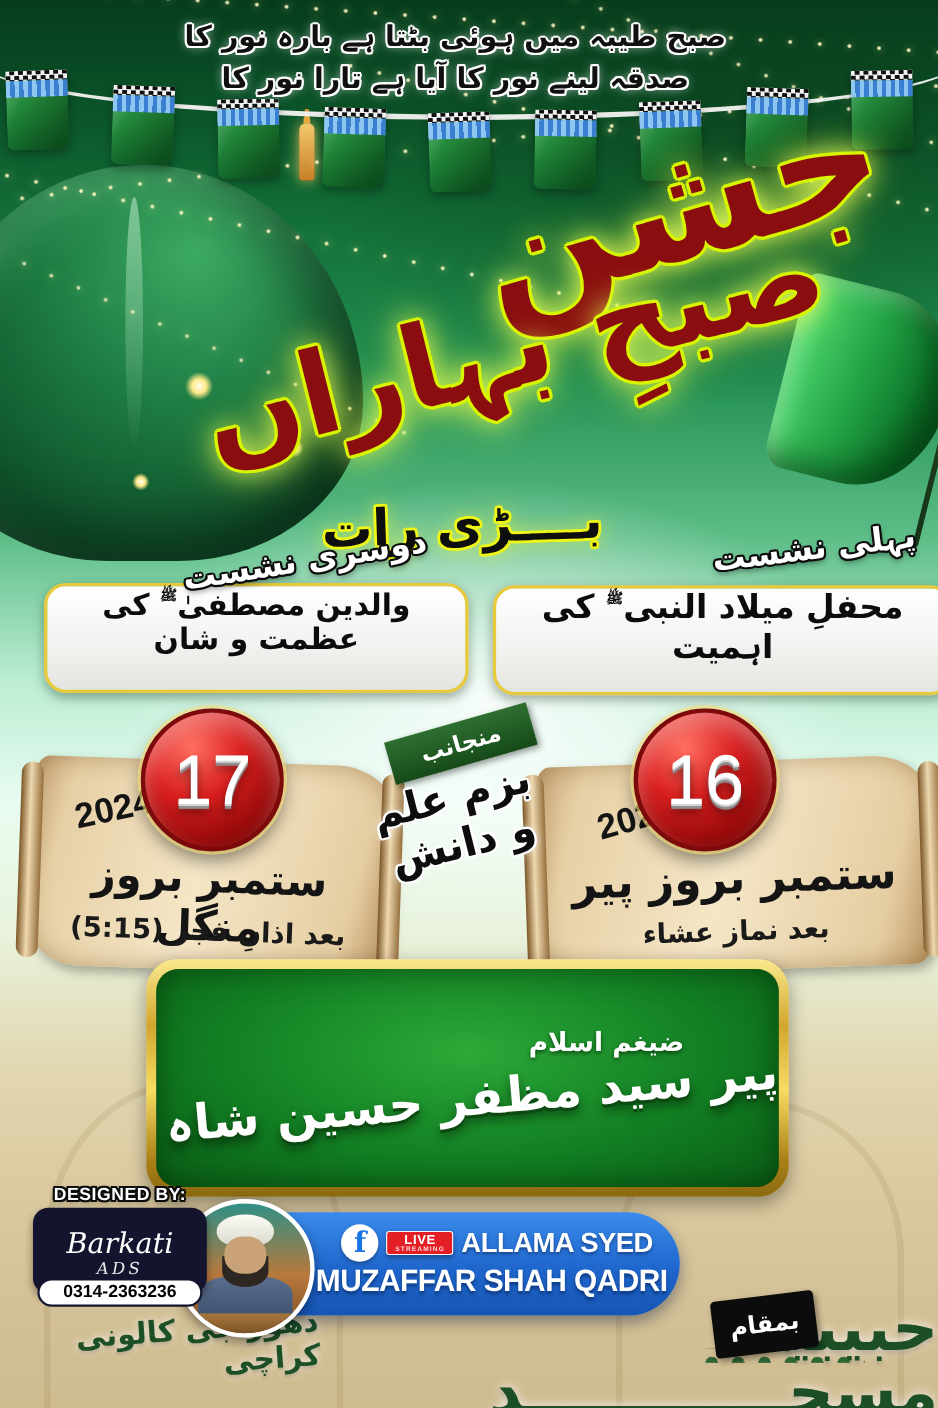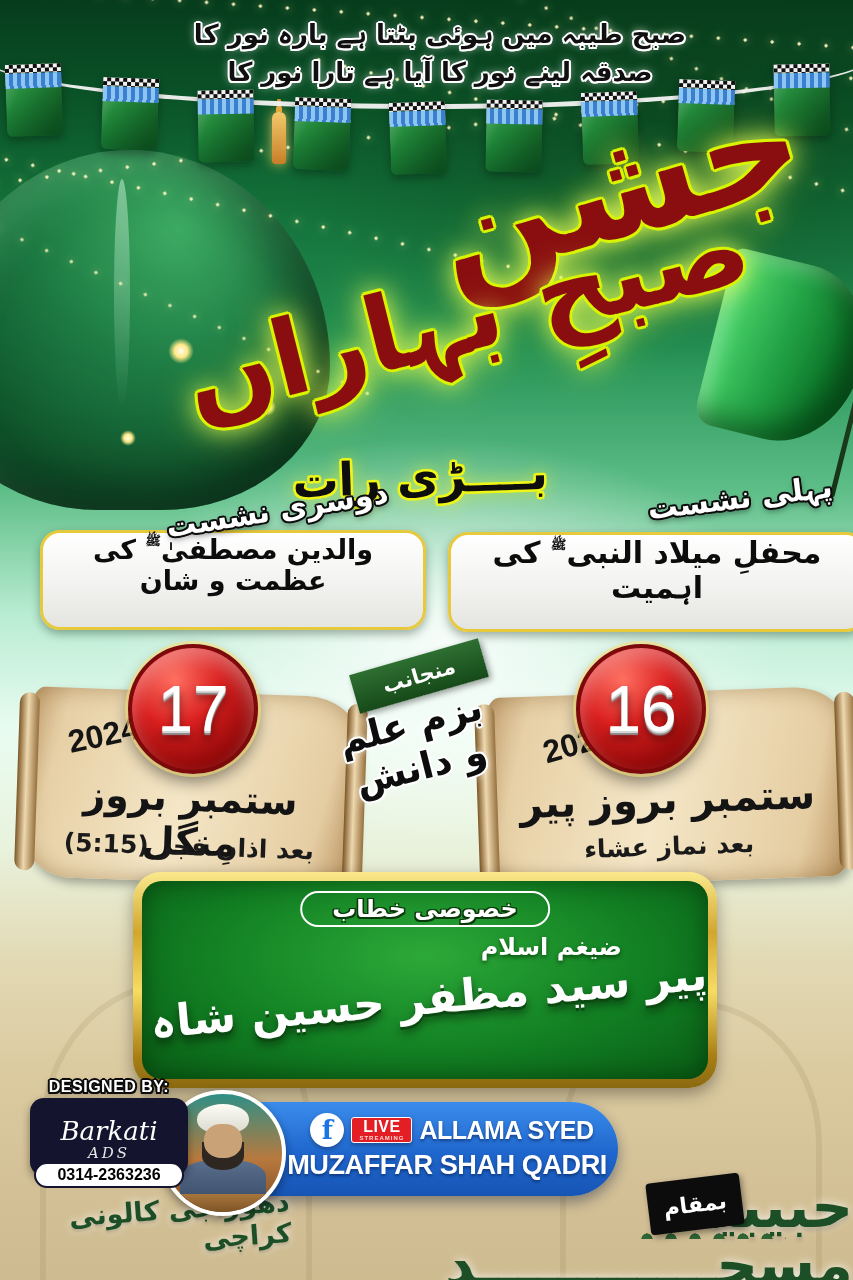--- a/index.html
+++ b/index.html
@@ -52,21 +52,21 @@
   .f5{left:390px;top:102px;transform:rotate(-2deg);} .f6{left:486px;top:100px;transform:rotate(1deg);}
   .f7{left:582px;top:92px;transform:rotate(-2deg);} .f8{left:678px;top:80px;transform:rotate(2deg);}
   .f9{left:774px;top:64px;transform:rotate(-1deg);}
 
   
   .ow{text-shadow:2px 0 0 #fff,-2px 0 0 #fff,0 2px 0 #fff,0 -2px 0 #fff,1.5px 1.5px 0 #fff,-1.5px 1.5px 0 #fff,1.5px -1.5px 0 #fff,-1.5px -1.5px 0 #fff,0 0 10px rgba(255,255,255,.85);}
   .ob{text-shadow:2px 0 0 #0d0d0d,-2px 0 0 #0d0d0d,0 2px 0 #0d0d0d,0 -2px 0 #0d0d0d,1.5px 1.5px 0 #0d0d0d,-1.5px -1.5px 0 #0d0d0d,-1.5px 1.5px 0 #0d0d0d,1.5px -1.5px 0 #0d0d0d,0 3px 6px rgba(0,0,0,.5);}
   .oy{text-shadow:3px 0 0 #d8f400,-3px 0 0 #d8f400,0 3px 0 #d8f400,0 -3px 0 #d8f400,2px 2px 0 #d8f400,-2px -2px 0 #d8f400,-2px 2px 0 #d8f400,2px -2px 0 #d8f400,0 0 24px #e8ff55,0 0 40px rgba(230,255,80,.8);}
 
   
-  .couplet{left:160px;top:16px;width:560px;text-align:center;color:#101010;font-weight:bold;font-size:26px;line-height:1.45;z-index:5;}
+  .couplet{left:134px;top:16px;width:560px;text-align:center;color:#101010;font-weight:bold;font-size:26px;line-height:1.45;z-index:5;}
   .t-word1{right:48px;top:116px;font-size:142px;font-weight:bold;color:#8a0e10;transform:rotate(-16deg);z-index:4;line-height:1;}
   .t-word2{left:178px;top:262px;font-size:104px;font-weight:bold;color:#8a0e10;transform:rotate(-14deg);white-space:nowrap;z-index:4;line-height:1;}
   .subtitle{left:205px;top:450px;width:430px;text-align:center;font-size:46px;font-weight:bold;color:#0e0e0e;transform:rotate(-2deg);z-index:5;
     text-shadow:2.5px 0 0 #eef619,-2.5px 0 0 #eef619,0 2.5px 0 #eef619,0 -2.5px 0 #eef619,2px 2px 0 #eef619,-2px -2px 0 #eef619,-2px 2px 0 #eef619,2px -2px 0 #eef619,0 0 18px rgba(240,250,40,.9);}
 
   
   .sess-head{font-size:30px;font-weight:bold;color:#fff;z-index:6;white-space:nowrap;}
   .sh-r{right:20px;top:480px;transform:rotate(-7deg);}
   .sh-l{left:165px;top:492px;transform:rotate(-9deg);}
   .sess-box{height:94px;border:3px solid #e7c93e;border-radius:20px;z-index:5;
@@ -138,21 +138,21 @@
     background:linear-gradient(180deg,#2f8f86 0%,#b8793d 55%,#7a4a23 100%);box-shadow:0 4px 10px rgba(0,0,0,.4);}
   .ph-turban{position:absolute;left:50%;top:10px;transform:translateX(-50%);width:52px;height:30px;border-radius:50% 50% 45% 45%;background:linear-gradient(180deg,#fdfdf6,#d8d8cc);}
   .ph-face{position:absolute;left:50%;top:30px;transform:translateX(-50%);width:38px;height:34px;border-radius:45%;background:#caa278;}
   .ph-beard{position:absolute;left:50%;top:48px;transform:translateX(-50%);width:42px;height:28px;border-radius:0 0 50% 50%;background:#2e2620;}
   .ph-body{position:absolute;left:50%;top:66px;transform:translateX(-50%);width:86px;height:40px;border-radius:40% 40% 0 0;background:linear-gradient(180deg,#5a6f8e,#3d4f6b);}
   .ph-desk{position:absolute;left:0;right:0;bottom:0;height:18px;background:linear-gradient(180deg,#a8763c,#7d5426);}
   .lb-row{position:absolute;left:126px;right:6px;top:11px;display:flex;align-items:center;justify-content:center;gap:7px;}
   .fb-circle{width:34px;height:34px;border-radius:50%;background:#fff;display:flex;align-items:center;justify-content:center;
     font-family:"DejaVu Serif",serif;font-weight:bold;font-size:26px;color:#1b74e4;box-shadow:0 2px 4px rgba(0,0,0,.3);}
   .live-badge{background:#e31e24;border:1.5px solid #fff;border-radius:3px;padding:1px 7px;text-align:center;line-height:1;box-shadow:0 2px 4px rgba(0,0,0,.3);}
-  .live-word{font-family:"Liberation Sans",sans-serif;font-size:16px;font-weight:bold;color:#fff;letter-spacing:.5px;}
+  .live-word{font-family:"Liberation Sans",sans-serif;font-size:12px;font-weight:bold;color:#fff;letter-spacing:.5px;}
   .live-streaming{font-family:"Liberation Sans",sans-serif;font-size:6px;font-weight:bold;color:#ffd6d6;letter-spacing:1px;}
   .lb-line1{font-family:"Liberation Sans",sans-serif;font-size:25px;font-weight:bold;color:#fff;letter-spacing:-.5px;text-shadow:0 2px 3px rgba(0,20,60,.5);}
   .lb-line2{position:absolute;left:116px;right:6px;top:47px;text-align:center;font-family:"Liberation Sans",sans-serif;
     font-size:28px;font-weight:bold;color:#fff;letter-spacing:-.5px;transform:scaleX(.97);text-shadow:0 2px 3px rgba(0,20,60,.5);}
 
   
   .venue-ribbon{left:648px;top:1178px;width:94px;height:52px;background:#0c0c0c;transform:rotate(-7deg);z-index:8;
     display:flex;align-items:center;justify-content:center;color:#fff;font-size:22px;font-weight:bold;border-radius:4px;
     box-shadow:2px 3px 6px rgba(0,0,0,.4);}
   .scallops{left:636px;top:1226px;width:150px;height:13px;z-index:7;opacity:.9;
@@ -233,21 +233,20 @@
   </div>
   <div class="abs day-circle dc-l">
     <span class="day-num">17</span>
   </div>
 
   <div class="abs org-ribbon ur">منجانب</div>
   <div class="abs org-name ur ow">بزم علم و دانش</div>
 
   <div class="abs banner">
     <div class="banner-in">
-      <div class="banner-tag ur">خصوصی خطاب</div>
       <div class="banner-hon ur">ضیغم اسلام</div>
       <div class="banner-name ur">پیر سید مظفر حسین شاہ قادری</div>
     </div>
   </div>
 
   <div class="abs designer">
     <div class="des-label ob">DESIGNED BY:</div>
     <div class="des-box">
       <div class="des-name">Barkati</div>
       <div class="des-sub">ADS</div>

